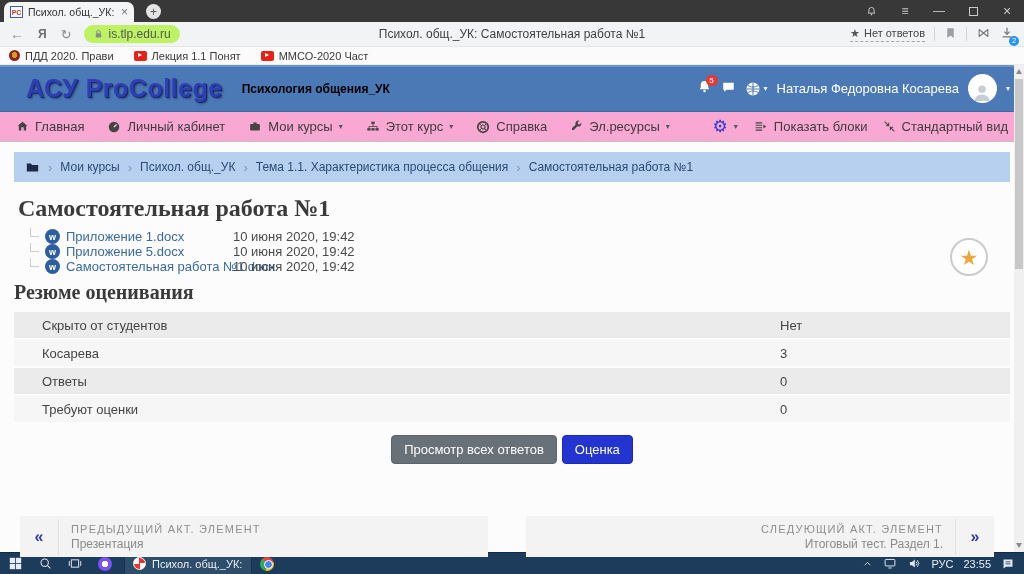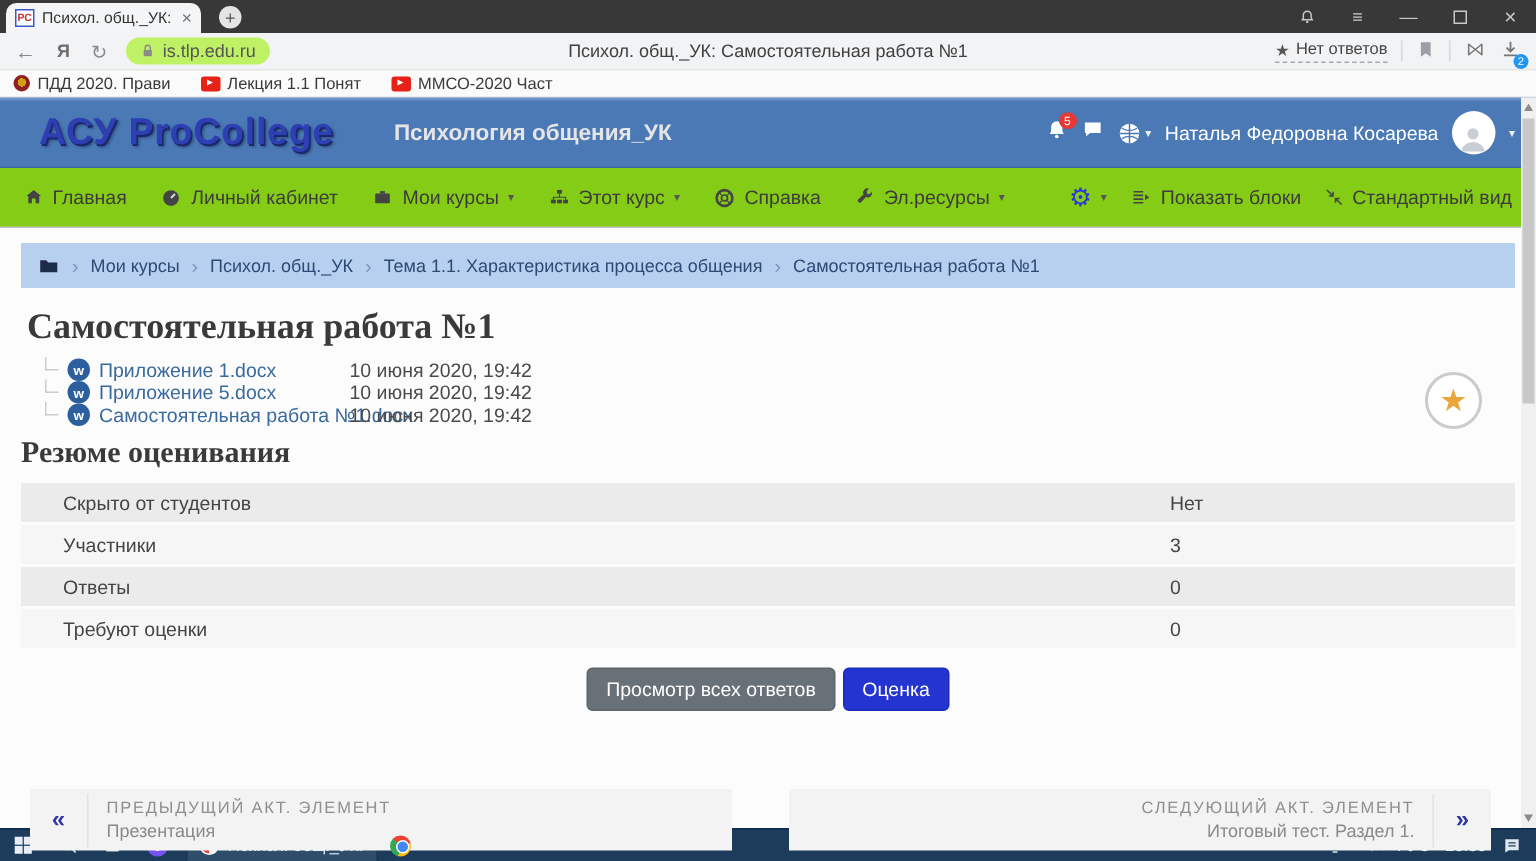--- a/index.html
+++ b/index.html
@@ -46,31 +46,31 @@
   .yt { width:13px; height:10px; background:#e62117; border-radius:2px; position:relative; }
   .yt::after { content:""; position:absolute; left:4.5px; top:2.5px; border-left:4px solid #fff;
                border-top:2.5px solid transparent; border-bottom:2.5px solid transparent; }
 
   
   .site { position:relative; height:487px; background:#fcfcfc; }
   .site-header { height:47px; background:#4a79b6; display:flex; align-items:center; padding:0 14px;
                  box-shadow:inset 0 2px 0 #6d94c8, inset 0 -1px 0 #3d68a0; }
   .logo { font-size:25px; font-weight:bold; color:#2e3fb3; letter-spacing:.5px; margin-left:12px;
           text-shadow:1px 1px 0 #19276f, 2px 2px 2px rgba(0,0,0,.35); }
-  .course-title { color:#e5e5e5; font-weight:bold; font-size:15px; margin-left:40px; }
+  .course-title { color:#000000; font-weight:bold; font-size:12px; margin-left:19px; }
   .header-right { margin-left:auto; display:flex; align-items:center; gap:9px; color:#fff; }
   .bell-wrap { position:relative; }
   .hdr-badge { position:absolute; top:-4px; right:-6px; background:#e53935; color:#fff; font-size:8px;
                min-width:12px; height:11px; border-radius:6px; display:flex; align-items:center; justify-content:center; padding:0 2px; }
   .mini-caret { font-size:8px; color:#eaf0f8; }
   .username { font-size:13px; }
   .avatar { width:29px; height:29px; border-radius:50%; background:#fff; overflow:hidden;
             display:flex; align-items:flex-end; justify-content:center; }
 
-  .site-nav { height:40px; background:#84cc16; border-bottom:1px solid #c2c2c2; display:flex;
+  .site-nav { height:30px; background:#f9a8d4; border-bottom:1px solid #c2c2c2; display:flex;
               align-items:center; padding:0 16px; font-size:13px; color:#3c3c3c; gap:23px; }
   .nav-item { display:flex; align-items:center; gap:6px; }
   .nav-item .caret { font-size:8px; color:#555; }
   .nav-right { margin-left:auto; display:flex; gap:15px; align-items:center; }
   .gear { color:#2b3ad6; font-size:17px; line-height:1; }
 
   .page-body { position:relative; height:410px; }
   .breadcrumb { margin:10px 14px 0; background:#b7d0f0; height:30px; display:flex; align-items:center;
                 gap:8px; padding:0 11px; font-size:12px; color:#2b4a74; }
   .crumb-sep { color:#7b94b9; font-size:13px; }
@@ -364,21 +364,21 @@
       </div>
 
       <h3 class="summary-title">Резюме оценивания</h3>
 
       <div class="summary-table">
         <div class="trow">
           <span class="tlabel">Скрыто от студентов</span>
           <span class="tvalue">Нет</span>
         </div>
         <div class="trow">
-          <span class="tlabel">Участники</span>
+          <span class="tlabel">Косарева</span>
           <span class="tvalue">3</span>
         </div>
         <div class="trow">
           <span class="tlabel">Ответы</span>
           <span class="tvalue">0</span>
         </div>
         <div class="trow">
           <span class="tlabel">Требуют оценки</span>
           <span class="tvalue">0</span>
         </div>

